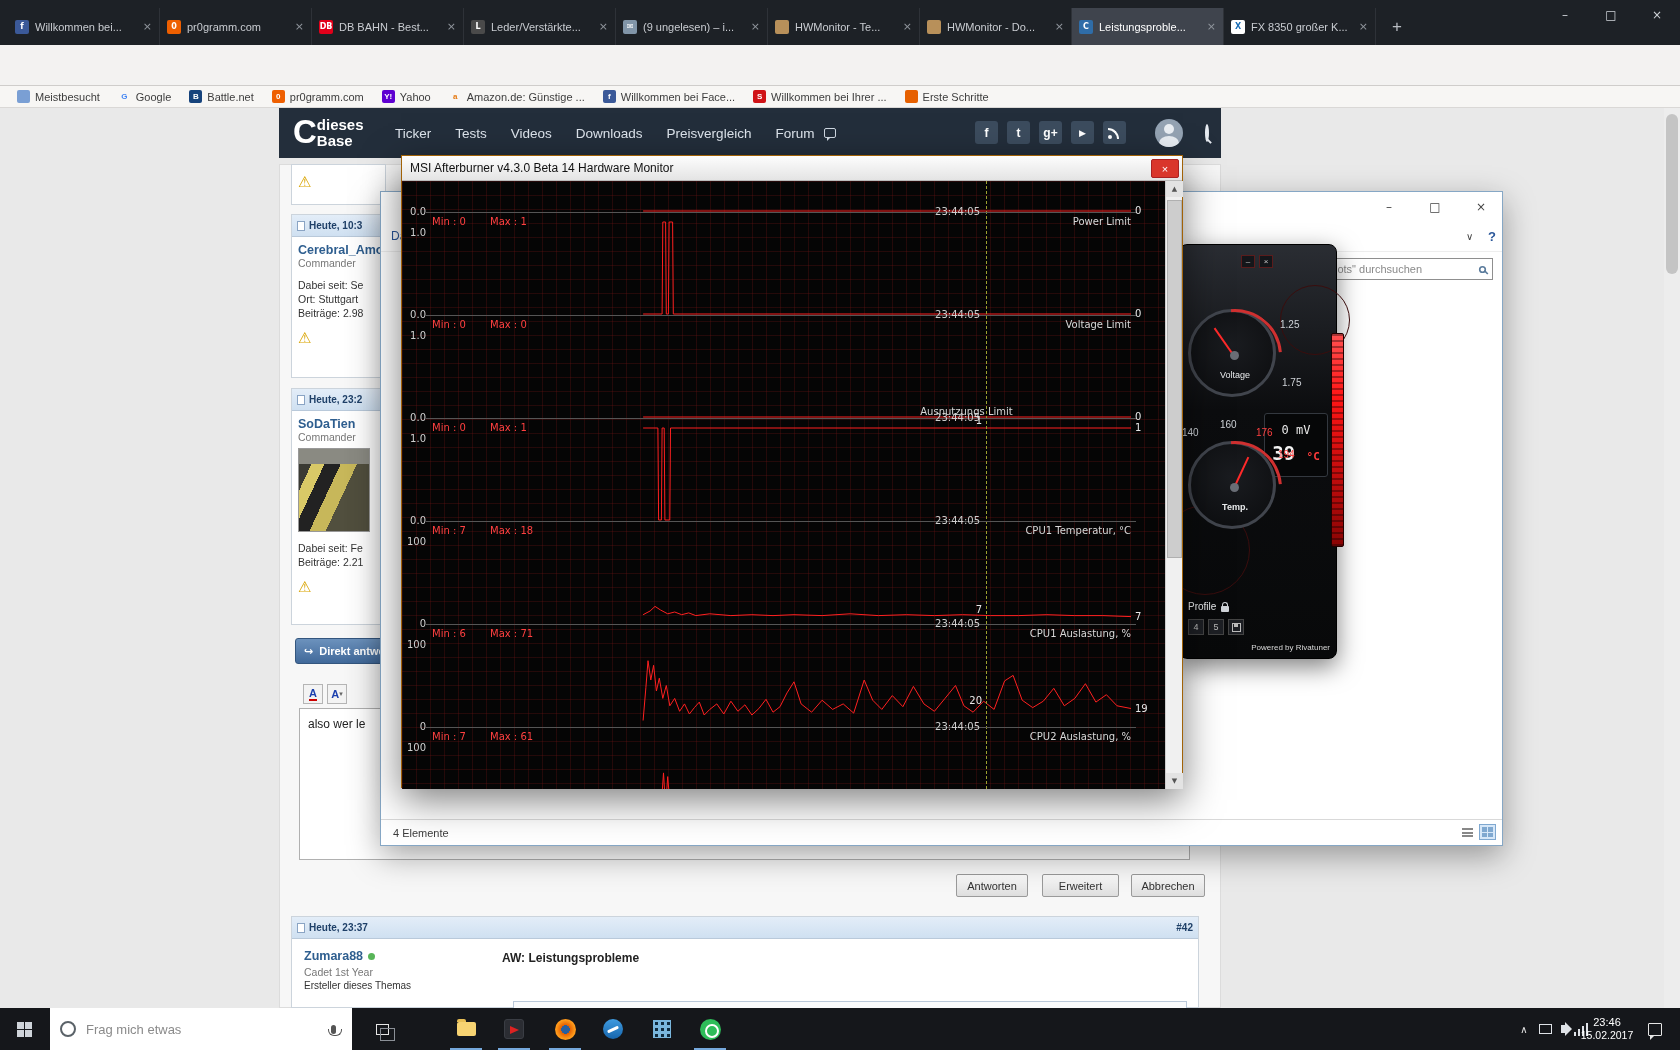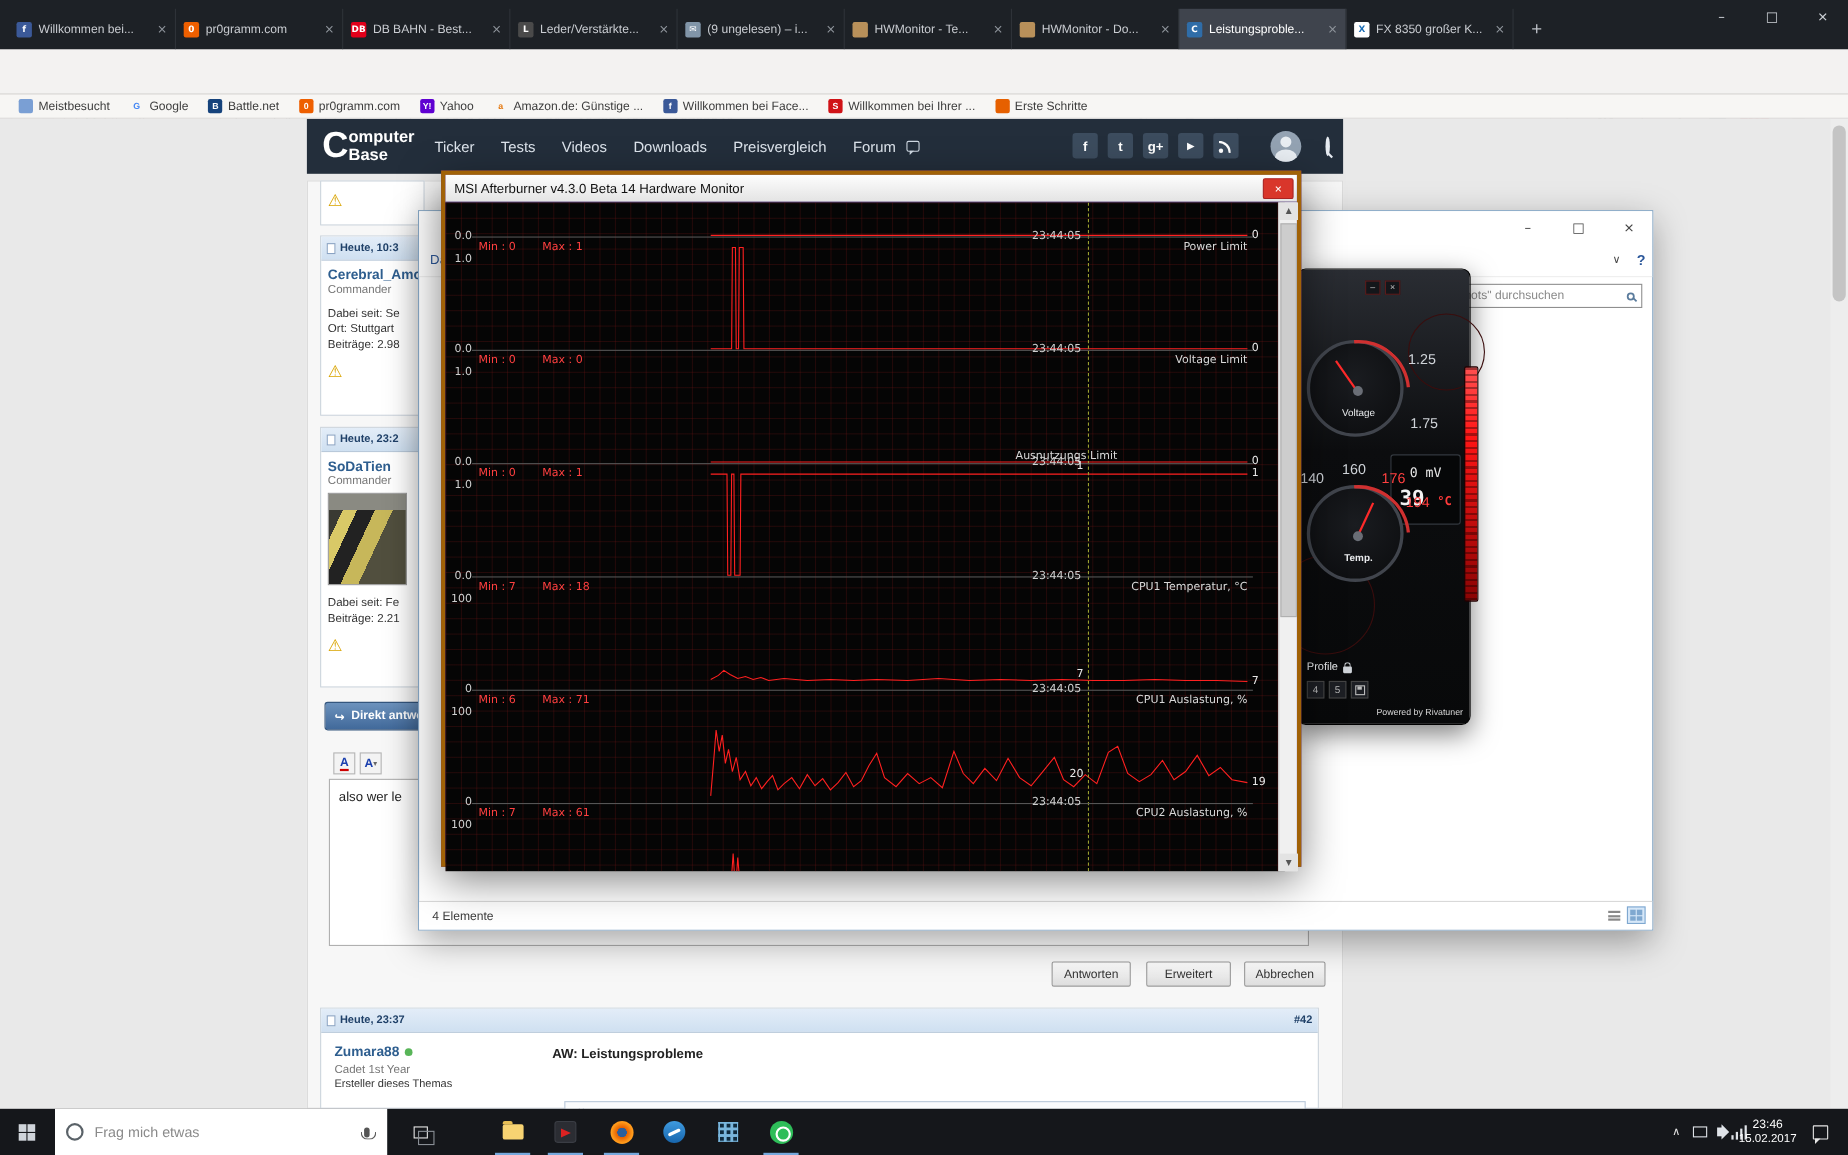--- a/index.html
+++ b/index.html
@@ -139,21 +139,21 @@
   .skinbtn{position:absolute;top:10px;width:14px;height:13px;background:#14161a;border:1px solid #5a1c1c;
     color:#c8c8c8;font-size:8px;display:flex;align-items:center;justify-content:center}
   .gauge{position:absolute;width:88px;height:88px;border-radius:50%;border:3px solid #41454d;
     background:radial-gradient(circle at 50% 40%,#1a1c20,#0b0c0e)}
   .gauge::before{content:"";position:absolute;left:-3px;top:-3px;width:88px;height:88px;border-radius:50%;
     border:3px solid transparent;border-top-color:#d03030;transform:rotate(40deg)}
   .needle{position:absolute;left:42px;top:10px;width:2px;height:34px;background:#ff2a2a;transform:rotate(-35deg);
     transform-origin:bottom center}
   .gcap{position:absolute;left:39px;top:39px;width:9px;height:9px;border-radius:50%;background:#6a6e76}
   .glabel{position:absolute;width:88px;text-align:center;font-size:9px;color:#e8eaec}
-  .gtick{position:absolute;font-size:13px;color:#cfd3d8;white-space:nowrap}
+  .gtick{position:absolute;font-size:10px;color:#cfd3d8;white-space:nowrap}
   .gtick.red{color:#ff4040}
   #lcd{position:absolute;left:84px;top:168px;width:64px;height:64px;background:#060708;border:1px solid #33383f;
     border-radius:3px;text-align:center;font-family:"DejaVu Sans Mono",monospace}
   #lcd .l1{margin-top:9px;font-size:12px;color:#e8e8e8}
   #lcd .l2{margin-top:7px;font-size:19px;font-weight:bold;color:#f2f2f2;line-height:19px}
   #lcd .unit{font-size:11px;color:#ff3b3b;font-weight:bold}
   #ledbar{position:absolute;left:151px;top:88px;width:13px;height:214px;border:1px solid #200;border-radius:2px;
     background:repeating-linear-gradient(180deg,rgba(0,0,0,.35) 0 2px,transparent 2px 6px),
       linear-gradient(180deg,#ff5050,#ff1515 30%,#8a0404)}
   .skdeco{position:absolute;border-radius:50%;border:1px solid #3a0d0d}
@@ -161,21 +161,21 @@
   .minilock{width:8px;height:6px;background:#cfd3d8;border-radius:1px;position:relative;margin-top:4px}
   .minilock::before{content:"";position:absolute;left:1px;top:-4px;width:4px;height:4px;border:1.5px solid #cfd3d8;
     border-bottom:none;border-radius:3px 3px 0 0}
   .profbtn{position:absolute;top:374px;width:16px;height:16px;background:#1d1f24;border:1px solid #444;color:#bbb;
     font-size:9px;display:flex;align-items:center;justify-content:center}
   .disk{width:9px;height:9px;border:1.5px solid #bbb;position:relative}
   .disk::after{content:"";position:absolute;left:1.5px;top:0;width:4px;height:3px;background:#bbb}
   #powered{position:absolute;right:6px;top:398px;font-size:8px;color:#d8d8d8;white-space:nowrap}
 
   
-  #hm{position:absolute;left:401px;top:155px;width:782px;height:633px;background:#4c1d95;border:4px solid #a16207;
+  #hm{position:absolute;left:401px;top:155px;width:782px;height:633px;background:#404040;border:1px solid #a16207;
     box-shadow:0 12px 36px rgba(0,0,0,.5);z-index:20}
   #hmtitle{position:relative;height:25px;background:linear-gradient(#fdfdfd,#e4e4e4);border-bottom:1px solid #bbb;
     display:flex;align-items:center;padding:0 8px;font-size:12px;color:#111}
   #hmclose{position:absolute;right:3px;top:3px;width:28px;height:19px;background:#d9362b;border:1px solid #a22;
     color:#fff;font-size:11px;display:flex;align-items:center;justify-content:center;border-radius:2px}
   #hm-client{position:absolute;left:0;top:25px;width:763px;height:608px;background-color:#050505;overflow:hidden;
     background-image:linear-gradient(rgba(150,25,25,.22) 1px,transparent 1px),
       linear-gradient(90deg,rgba(150,25,25,.22) 1px,transparent 1px);
     background-size:14px 14px}
   #hm-client svg{position:absolute;left:0;top:0;z-index:1}
@@ -361,21 +361,21 @@
         <span class="bmicon" style="background: rgb(230, 96, 0); color: rgb(255, 255, 255);"></span>
         <span>Erste Schritte</span>
       </div>
     </div>
 
   <div id="page">
     <div id="cbheader">
       <div id="cblogo">
         <span class="big">C</span>
         <span class="stack">
-          <span>omputer</span>
+          <span>dieses</span>
           <span>Base</span>
         </span>
       </div>
       <div id="cbnav">
           <span class="cbnavitem">Ticker</span>
           <span class="cbnavitem">Tests</span>
           <span class="cbnavitem">Videos</span>
           <span class="cbnavitem">Downloads</span>
           <span class="cbnavitem">Preisvergleich</span>
           <span class="cbnavitem">Forum</span>

